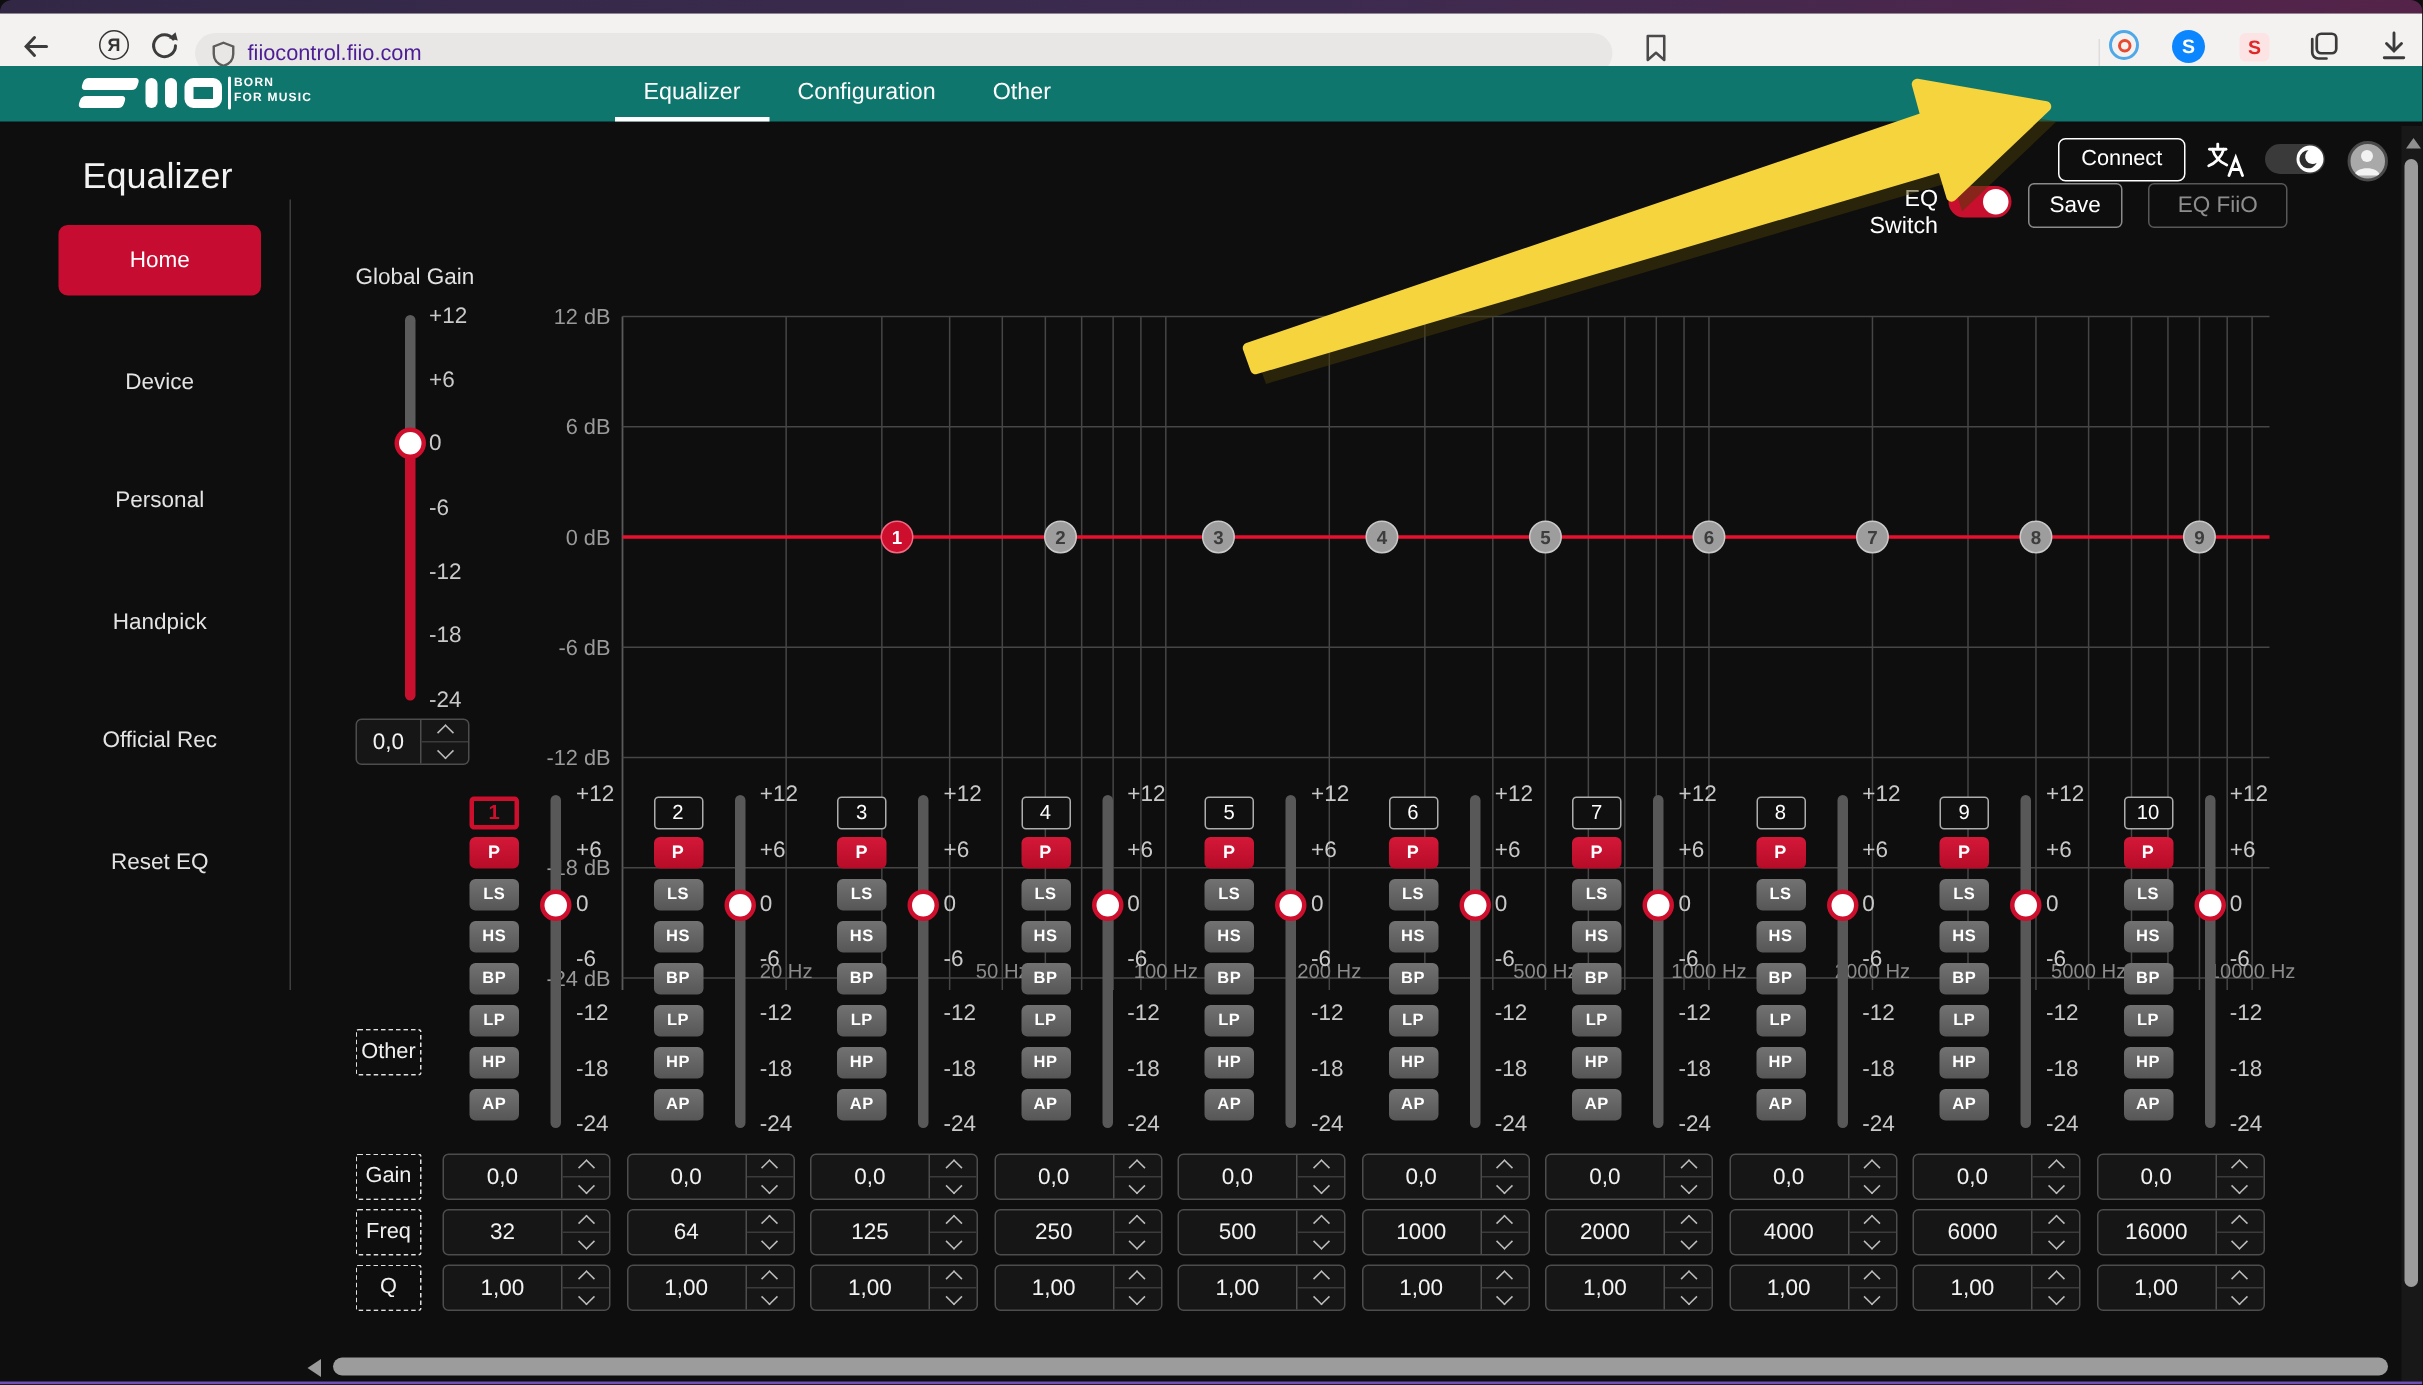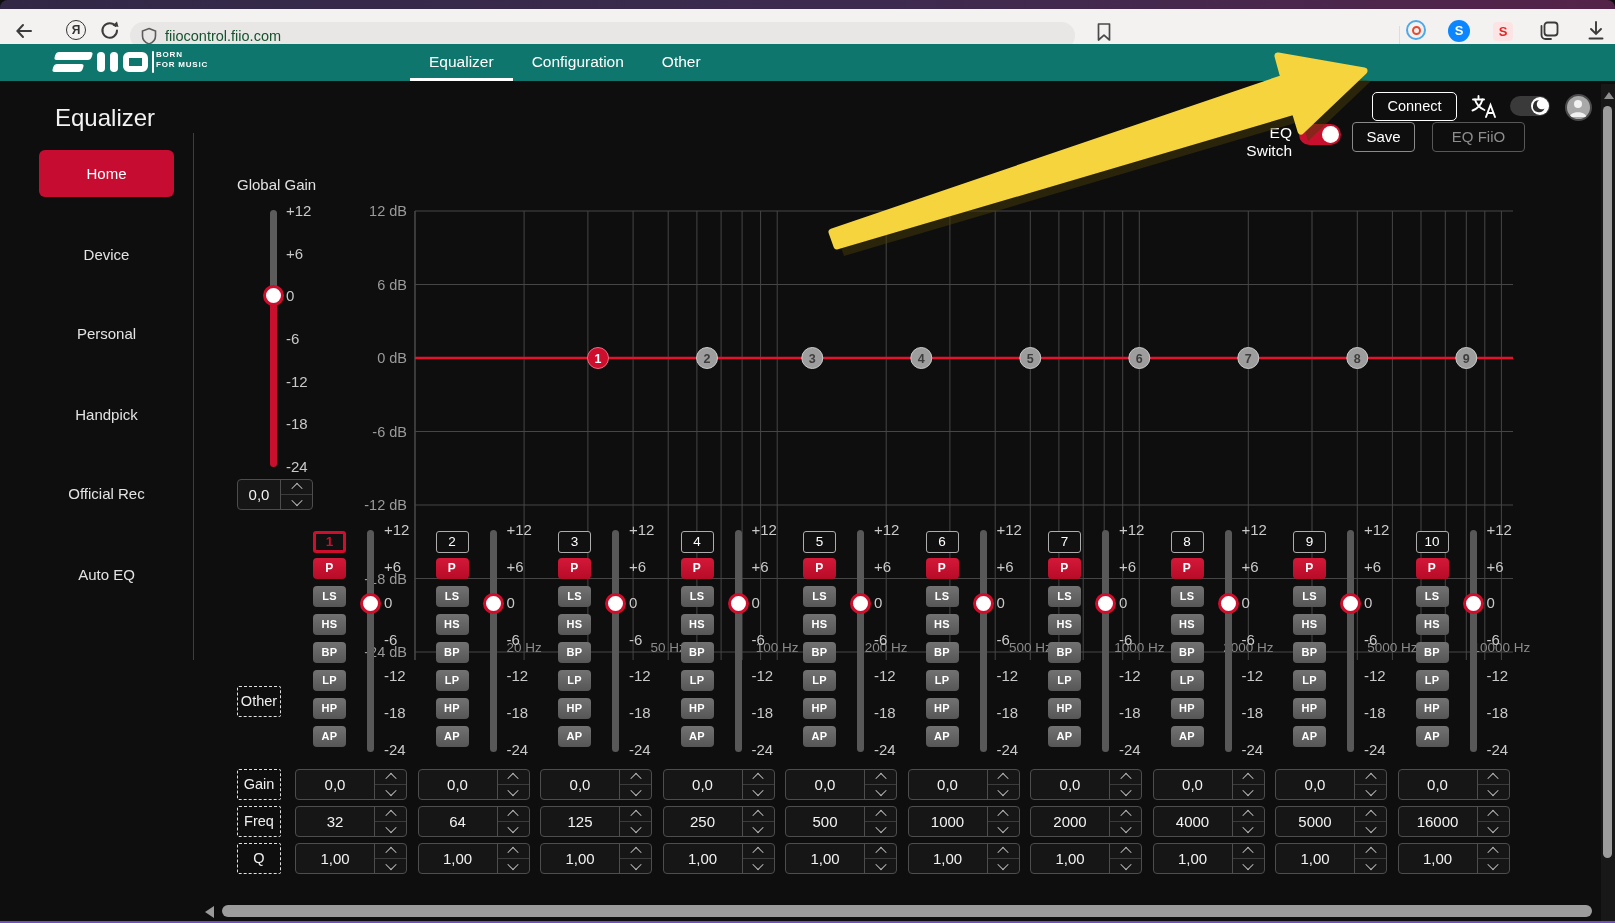--- a/index.html
+++ b/index.html
@@ -4,21 +4,21 @@
 <style>
   html,body{margin:0;padding:0;background:#1b1b1b;font-family:"Liberation Sans",sans-serif;}
   #stage{position:relative;width:1615px;height:923px;overflow:hidden;background:#0e0e0e;}
   .abs{position:absolute;}
   
   #tabstrip{left:0;top:0;width:1615px;height:9px;background:linear-gradient(90deg,#322846,#3d2b4f 55%,#55234a);border-radius:8px 8px 0 0;}
   #toolbar{left:0;top:9px;width:1615px;height:35px;background:#f3f2f1;}
   .tb-ico{position:absolute;color:#3c3c3c;}
   #ya-circle{left:66px;top:11px;width:20px;height:20px;border:1.8px solid #333;border-radius:50%;text-align:center;line-height:19px;font-size:12px;font-weight:bold;color:#333;box-sizing:border-box;}
   #urlbar{left:130px;top:13px;width:945px;height:27px;background:#e9e7e6;border-radius:14px;display:flex;align-items:center;}
-  #url-text{margin-left:8px;font-size:14.5px;color:#14532d;}
+  #url-text{margin-left:8px;font-size:14.5px;color:#4c1d95;}
   #page-title-txt{position:absolute;left:0;right:0;text-align:center;font-size:14.5px;color:#111;}
   #ai-pill{left:1143px;top:10px;width:241px;height:30px;background:#fff;border:1px solid #e3e1df;border-radius:9px;display:flex;align-items:center;padding:0 8px;box-sizing:border-box;gap:5px;box-shadow:0 1px 2px rgba(0,0,0,.06);}
   .pill-txt{font-size:13.5px;color:#1c1c1c;white-space:nowrap;}
   .pill-div{width:1px;height:16px;background:#ddd;margin:0 4px;}
   .dots i{display:block;width:3px;height:3px;border-radius:50%;background:#444;margin:2px auto;}
   .ext{position:absolute;top:11px;width:22px;height:22px;}
   
   #fiio-header{left:0;top:44px;width:1615px;height:37px;background:#0f766e;}
   .logo-bar{position:absolute;background:#fff;border-radius:3px;}
   #logo-tagline{position:absolute;left:156px;top:6px;color:#fff;font-size:8px;font-weight:bold;letter-spacing:.8px;line-height:9.5px;white-space:pre;}
@@ -173,21 +173,21 @@
   <div id="reset-btn" class="abs">EQ FiiO</div>
 
   <div id="side-title" class="abs">Equalizer</div>
   <div id="side-divider" class="abs"></div>
   <div id="side-items">
       <div class="side-btn" style="top: 150px;">Home</div>
       <div class="side-item" style="top: 246px;">Device</div>
       <div class="side-item" style="top: 325px;">Personal</div>
       <div class="side-item" style="top: 406px;">Handpick</div>
       <div class="side-item" style="top: 485px;">Official Rec</div>
-      <div class="side-item" style="top: 566px;">Auto EQ</div>
+      <div class="side-item" style="top: 566px;">Reset EQ</div>
     </div>
 
   <div id="gg-label" class="abs">Global Gain</div>
   <div id="gg-track" class="abs"></div>
   <div id="gg-knob" class="abs"></div>
   <div id="gg-scale">
       <div class="gg-tick abs" style="top: 202px;">+12</div>
       <div class="gg-tick abs" style="top: 244.67px;">+6</div>
       <div class="gg-tick abs" style="top: 287.34px;">0</div>
       <div class="gg-tick abs" style="top: 330.01px;">-6</div>
@@ -744,21 +744,21 @@
         <span class="sbtns">
           <span class="scell">
             <i class="chev up"></i>
           </span>
           <span class="scell dn">
             <i class="chev down"></i>
           </span>
         </span>
       </div>
       <div class="spin" style="left:1275px;top:806px">
-        <span class="sval">5000</span>
+        <span class="sval">6000</span>
         <span class="sbtns">
           <span class="scell">
             <i class="chev up"></i>
           </span>
           <span class="scell dn">
             <i class="chev down"></i>
           </span>
         </span>
       </div>
       <div class="spin" style="left:1275px;top:843px">

